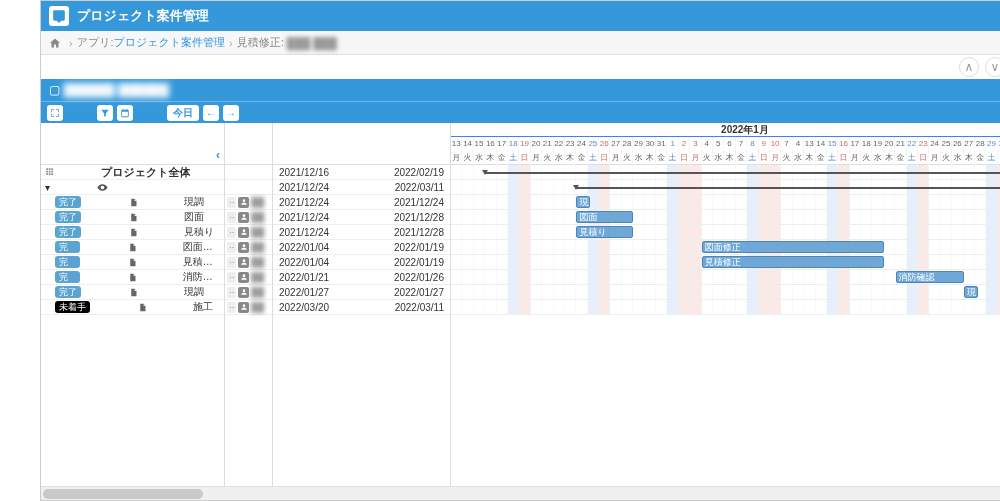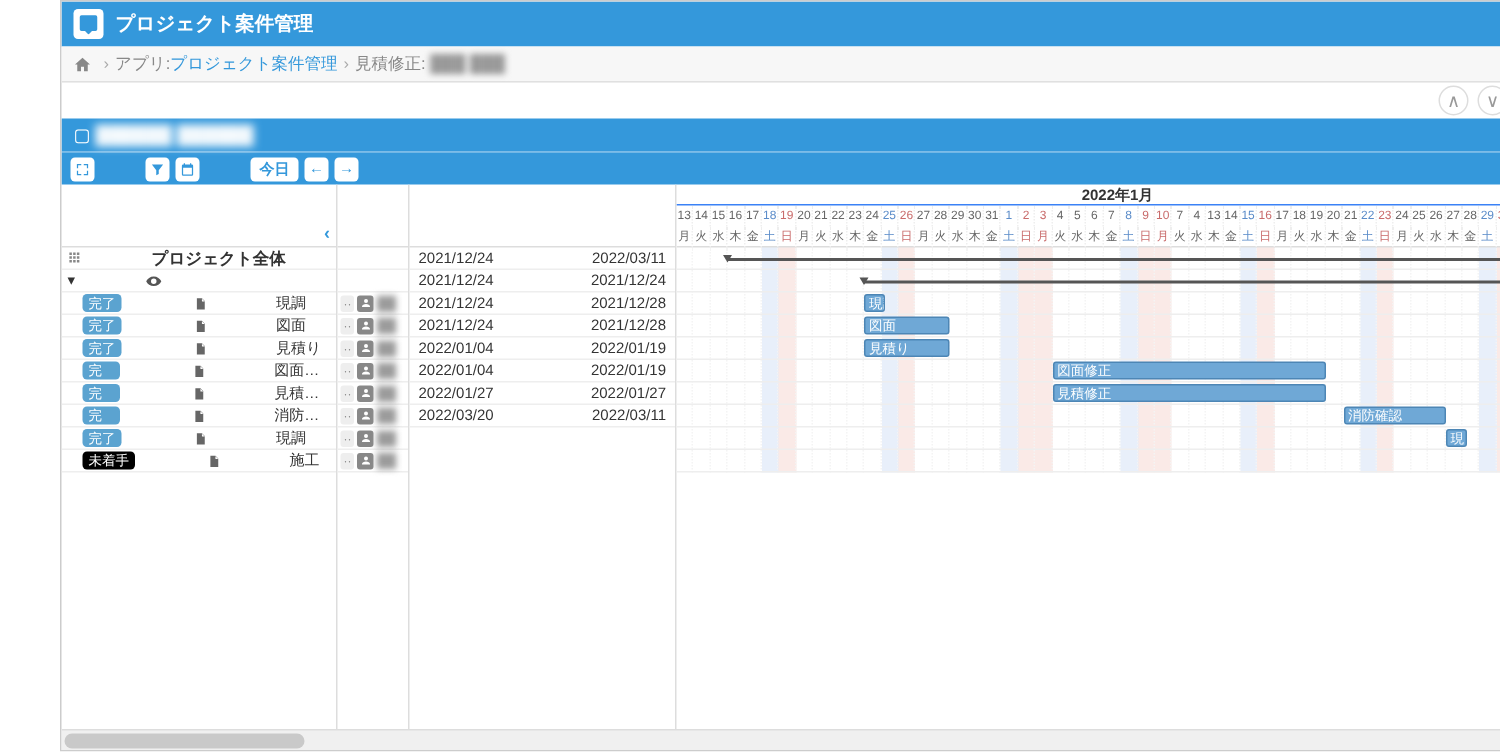--- a/index.html
+++ b/index.html
@@ -318,20 +318,24 @@
             </span>
             <span class="avatar-name">██</span>
           </div>
         </div>
     </div>
 
     <div class="dates-pane">
       <div class="empty-hdr"></div>
       <div class="rows" id="date-rows">
           <div class="row">
+            <span>2021/12/16</span>
+            <span>2022/02/19</span>
+          </div>
+          <div class="row">
             <span>2021/12/24</span>
             <span>2022/03/11</span>
           </div>
           <div class="row">
             <span>2021/12/24</span>
             <span>2021/12/24</span>
           </div>
           <div class="row">
             <span>2021/12/24</span>
             <span>2021/12/28</span>
@@ -340,20 +344,24 @@
             <span>2021/12/24</span>
             <span>2021/12/28</span>
           </div>
           <div class="row">
             <span>2022/01/04</span>
             <span>2022/01/19</span>
           </div>
           <div class="row">
             <span>2022/01/04</span>
             <span>2022/01/19</span>
+          </div>
+          <div class="row">
+            <span>2022/01/21</span>
+            <span>2022/01/26</span>
           </div>
           <div class="row">
             <span>2022/01/27</span>
             <span>2022/01/27</span>
           </div>
           <div class="row">
             <span>2022/03/20</span>
             <span>2022/03/11</span>
           </div>
         </div>

